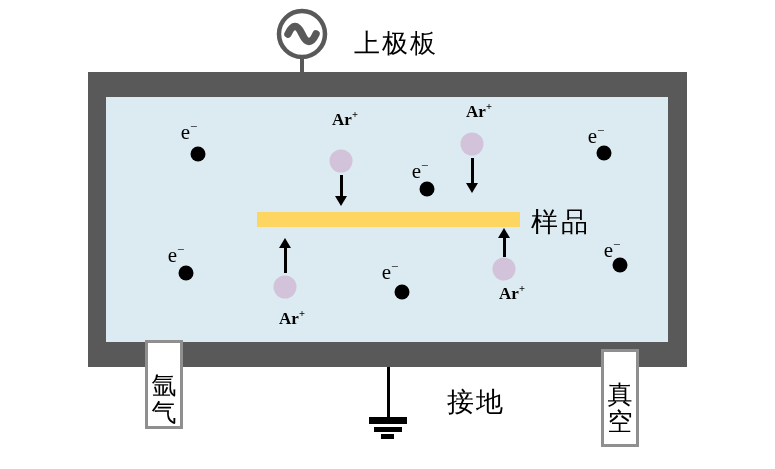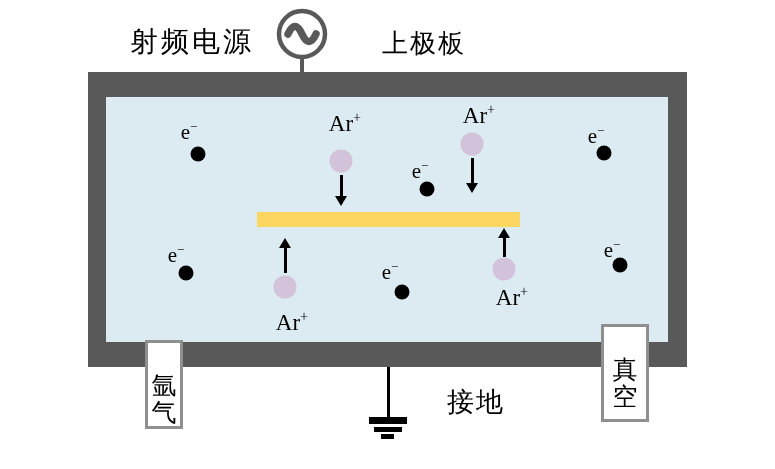--- a/index.html
+++ b/index.html
@@ -5,21 +5,21 @@
   html, body { margin:0; padding:0; background:#ffffff; }
   #scene {
     position:relative; width:775px; height:469px; background:#ffffff;
     font-family:"Liberation Serif","DejaVu Serif",serif;
     color:var(--text,#000); overflow:hidden;
   }
   .abs { position:absolute; }
 
   
   .rf-label   { left:130px; top:23px;  font-size:28px; letter-spacing:3px; white-space:nowrap; }
-  .up-label   { left:354px; top:26px;  font-size:26px; letter-spacing:2px; white-space:nowrap;margin-left:28px; }
+  .up-label   { left:354px; top:26px;  font-size:26px; letter-spacing:2px; white-space:nowrap; }
 
   
   .ac-symbol  { left:276px; top:8px; width:52px; height:52px; }
   .ac-lead    { left:300px; top:57px; width:4px; height:17px; background:var(--symbol); }
 
   
   .chamber-wall     { left:88px;  top:72px; width:599px; height:295px; background:var(--wall); }
   .chamber-interior { left:106px; top:97px; width:562px; height:245px; background:var(--interior); }
 
   
@@ -32,61 +32,61 @@
 
   
   .gnd-shaft { left:387px; top:367px; width:3px;  height:50px; background:#000; }
   .gnd-bar1  { left:369px; top:417px; width:38px; height:7px;  background:#000; }
   .gnd-bar2  { left:374px; top:427px; width:28px; height:5px;  background:#000; }
   .gnd-bar3  { left:381px; top:434px; width:13px; height:5px;  background:#000; }
 
   
   .port { box-sizing:border-box; border:3px solid var(--port-border); background:var(--port-fill); }
   .argon-port  { left:145px; top:340px; width:38px; height:89px; }
-  .vacuum-port { left:601px; top:324px; width:48px; height:98px; }
+  .vacuum-port { left:601px; top:349px; width:38px; height:98px; }
   .port-label {
     display:block; width:26px; margin:29px auto 0 auto;
     font-size:25px; line-height:27px; word-break:break-all; text-align:center;
   }
 
   
   .p-label   { position:absolute; transform:translateX(-50%); white-space:nowrap; }
   .e-label   { font-size:21px; }
-  .ion-label { font-size:23px; }
+  .ion-label { font-size:17px;font-weight:bold; }
   .p-label sup { font-size:62%; }
   .e-dot {
     position:absolute; width:15px; height:15px; border-radius:50%;
     background:var(--electron); transform:translate(-50%,-50%);
   }
   .ion-circle {
     position:absolute; width:23px; height:23px; border-radius:50%;
     background:var(--ion); transform:translate(-50%,-50%);
   }
   .arrow-shaft { position:absolute; width:3px; background:#000; }
   .arrow-head  { position:absolute; width:0; height:0; }
 </style>
 </head>
 <body>
 
 <div id="scene">
 
-  <div class="abs rf-label">射频电源</div>
 
   <svg class="abs ac-symbol" viewBox="0 0 52 52">
     <circle cx="26" cy="26" r="23" fill="#ffffff" stroke="#595959" stroke-width="4.5"></circle>
     <path d="M 12 26 Q 19 11 26 26 Q 33 41 40 26" fill="none" stroke="#595959" stroke-width="7.5" stroke-linecap="round"></path>
   </svg>
   <div class="abs ac-lead"></div>
 
   <div class="abs up-label">上极板</div>
 
   <div class="abs chamber-wall"></div>
   <div class="abs chamber-interior"></div>
 
   <div class="abs sample-bar"></div>
+  <div class="abs sample-label">样品</div>
 
   <div class="abs port argon-port">
     <span class="port-label">氩气</span>
   </div>
 
   <div class="abs port vacuum-port">
     <span class="port-label">真空</span>
   </div>
 
 

